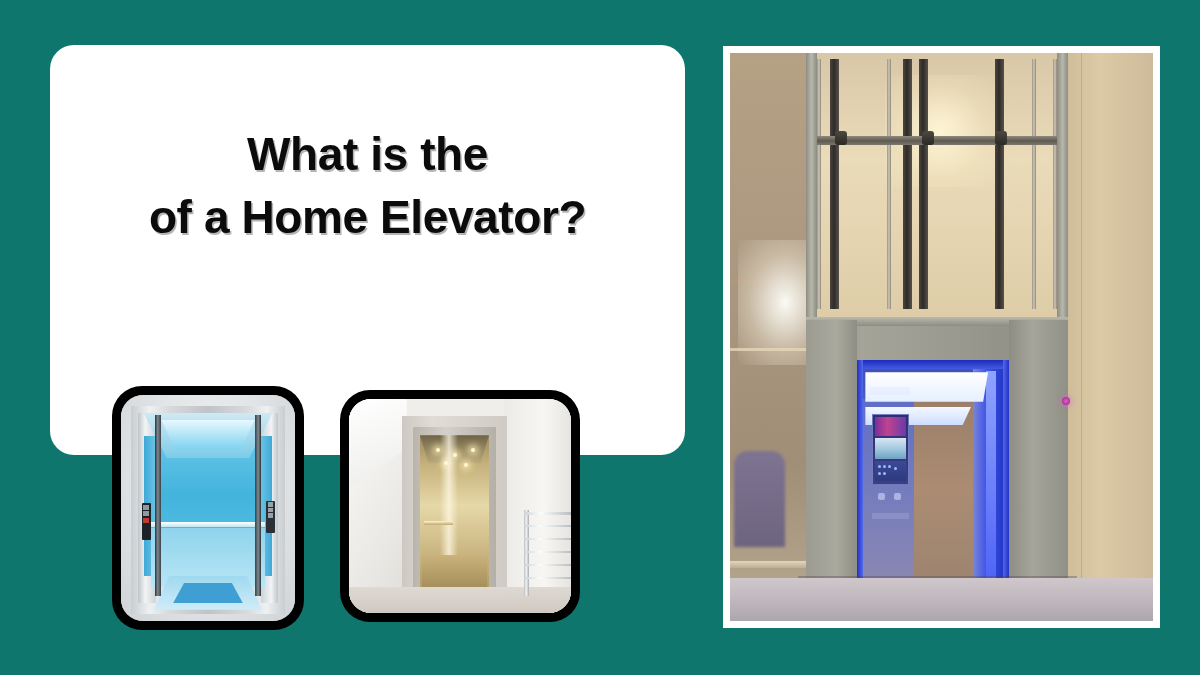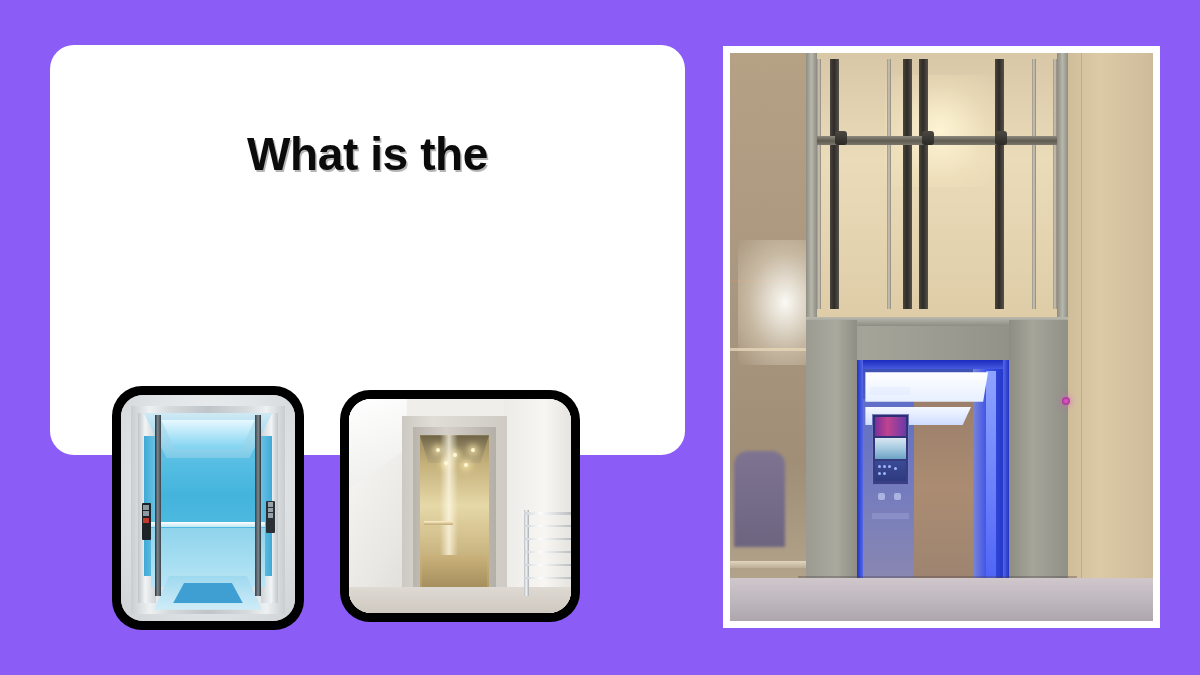--- a/index.html
+++ b/index.html
@@ -13,21 +13,21 @@
     overflow: hidden;
     font-family: "Liberation Sans", sans-serif;
     position: relative;
   }
 
   #stage {
     position: absolute;
     left: 0; top: 0;
     width: 1200px;
     height: 675px;
-    background: #8b5cf6;
+    background: #0f766e;
   }
 
   
   #text-card {
     position: absolute;
     left: 50px;
     top: 45px;
     width: 635px;
     height: 410px;
     background: #ffffff;
@@ -268,20 +268,21 @@
       background: linear-gradient(180deg,#e2d6c0 0%,#bdae95 100%); }
 </style>
 </head>
 <body>
 
 <div id="stage">
 
   <div id="text-card">
     <div id="headline">
       <span class="hl-line">What is the</span>
+      <span class="hl-line">of a Home Elevator?</span>
     </div>
   </div>
 
   <div class="photo-card" id="card-cabin">
     <div class="photo-inner">
       <div class="cabin-scene">
         <div class="cabin-outerframe"></div>
         <div class="cabin-jambl"></div>
         <div class="cabin-jambr"></div>
         <div class="cabin-back"></div>

